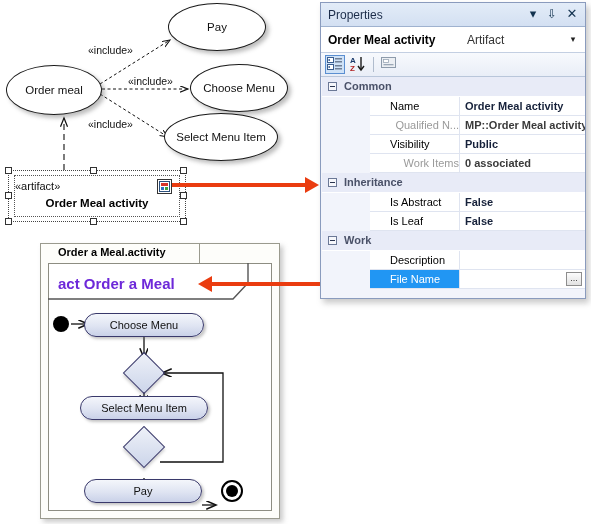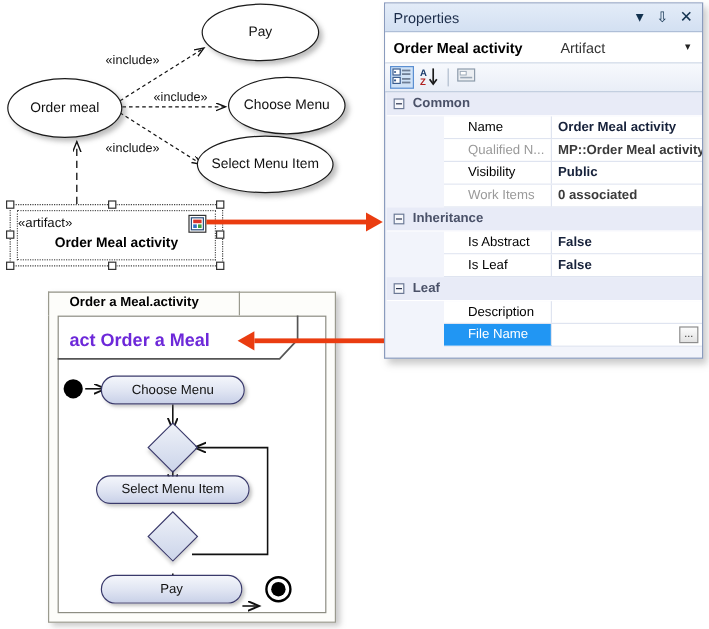--- a/index.html
+++ b/index.html
@@ -145,21 +145,21 @@
     position:relative;height:19px;border-bottom:1px solid #dfe4f0;box-sizing:border-box;
     background:#fff;
     margin-left:48px;
   }
   .prop-name{
     position:absolute;left:0;top:0;width:90px;height:100%;
     padding:3px 0 0 20px;box-sizing:border-box;
     white-space:nowrap;overflow:hidden;text-overflow:ellipsis;
     border-right:1px solid #dfe4f0;font-size:11px;
   }
-  .prop-name.dim{color:#9a9a9a;}
+  .prop-name.dim{color:#9a9a9a;text-align:right;}
   .prop-name.sel{background:#2196f3;color:#fff;}
   .prop-val{
     position:absolute;left:91px;top:0;right:0;height:100%;padding:3px 4px 0 4px;
     box-sizing:border-box;font-weight:bold;font-size:11px;color:#16213a;
     white-space:nowrap;overflow:hidden;
   }
   .prop-val.dim{color:#3a3a3a;}
   .ellipsis-btn{
     position:absolute;right:3px;top:2px;width:16px;height:14px;
     border:1px solid #8d8d8d;background:linear-gradient(to bottom,#fcfcfc,#e2e2e2);
@@ -370,21 +370,21 @@
       <div class="prop-row">
         <div class="prop-name">Is Abstract</div>
         <div class="prop-val">False</div>
       </div>
       <div class="prop-row">
         <div class="prop-name">Is Leaf</div>
         <div class="prop-val">False</div>
       </div>
       <div class="cat-row">
         <span class="cat-box"></span>
-        <span class="cat-label">Leaf</span>
+        <span class="cat-label">Work</span>
       </div>
       <div class="prop-row">
         <div class="prop-name">Description</div>
         <div class="prop-val"></div>
       </div>
       <div class="prop-row">
         <div class="prop-name sel">File Name</div>
         <span class="ellipsis-btn">...</span>
       </div>
     </div>

